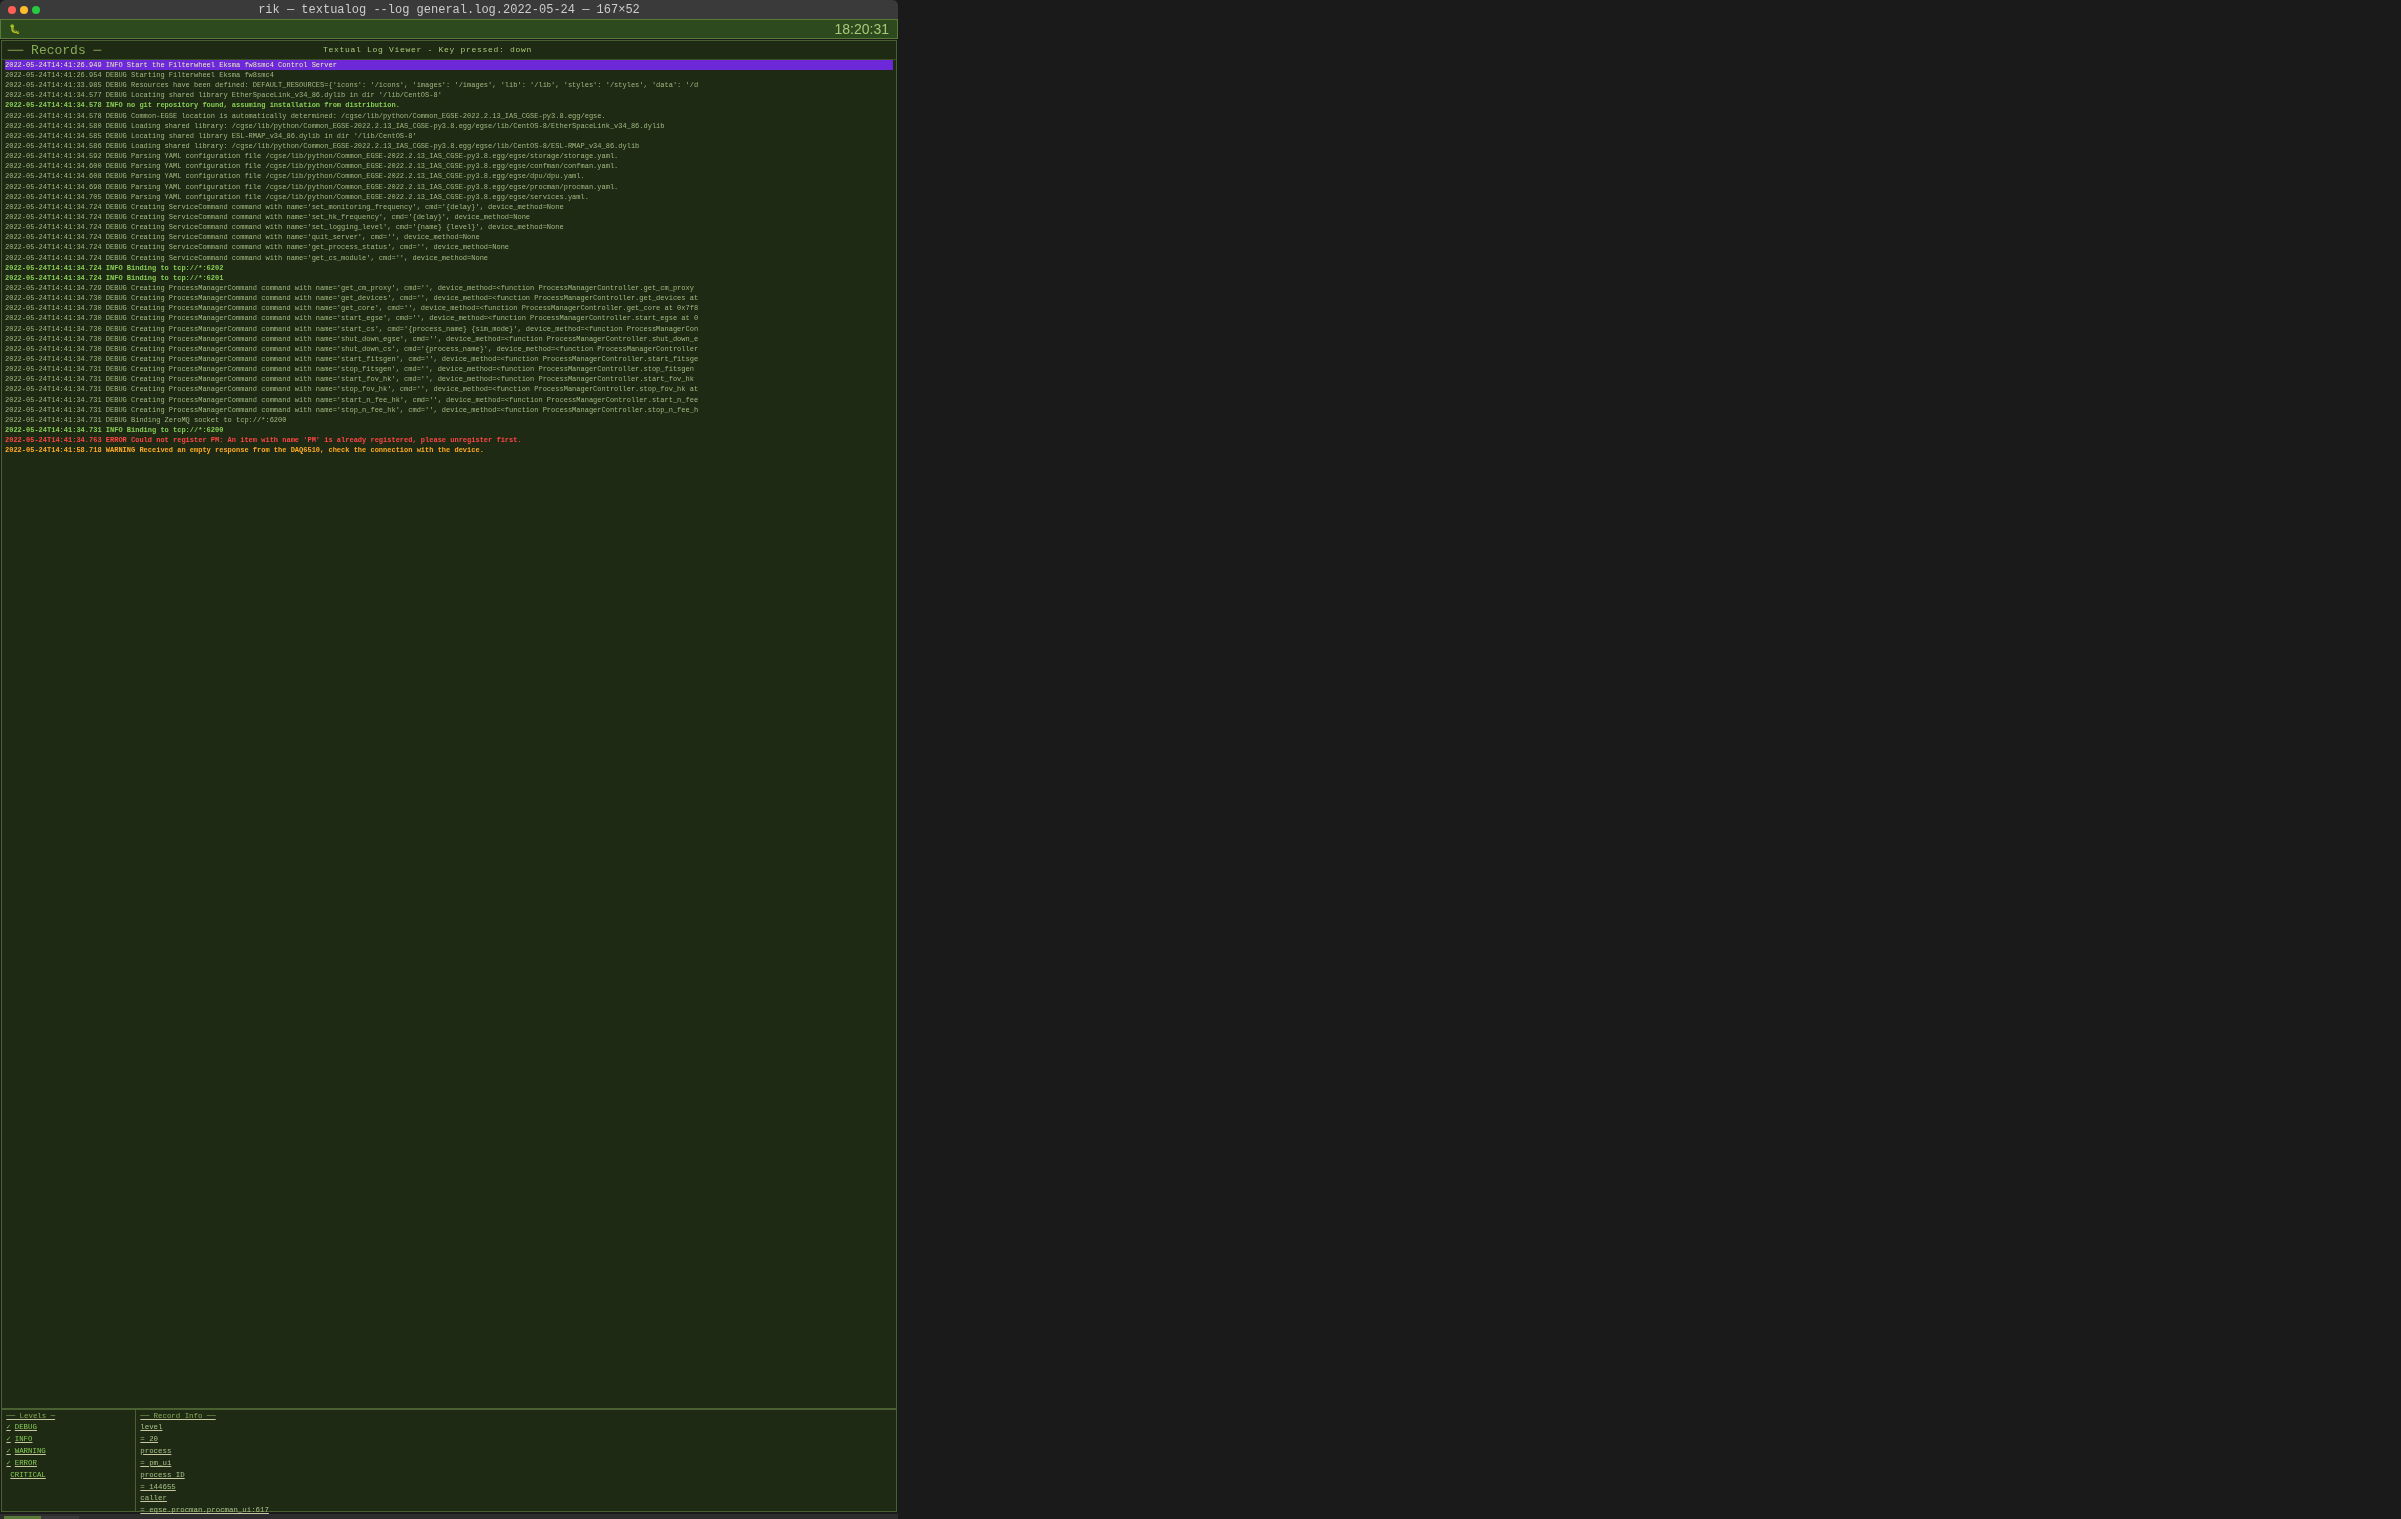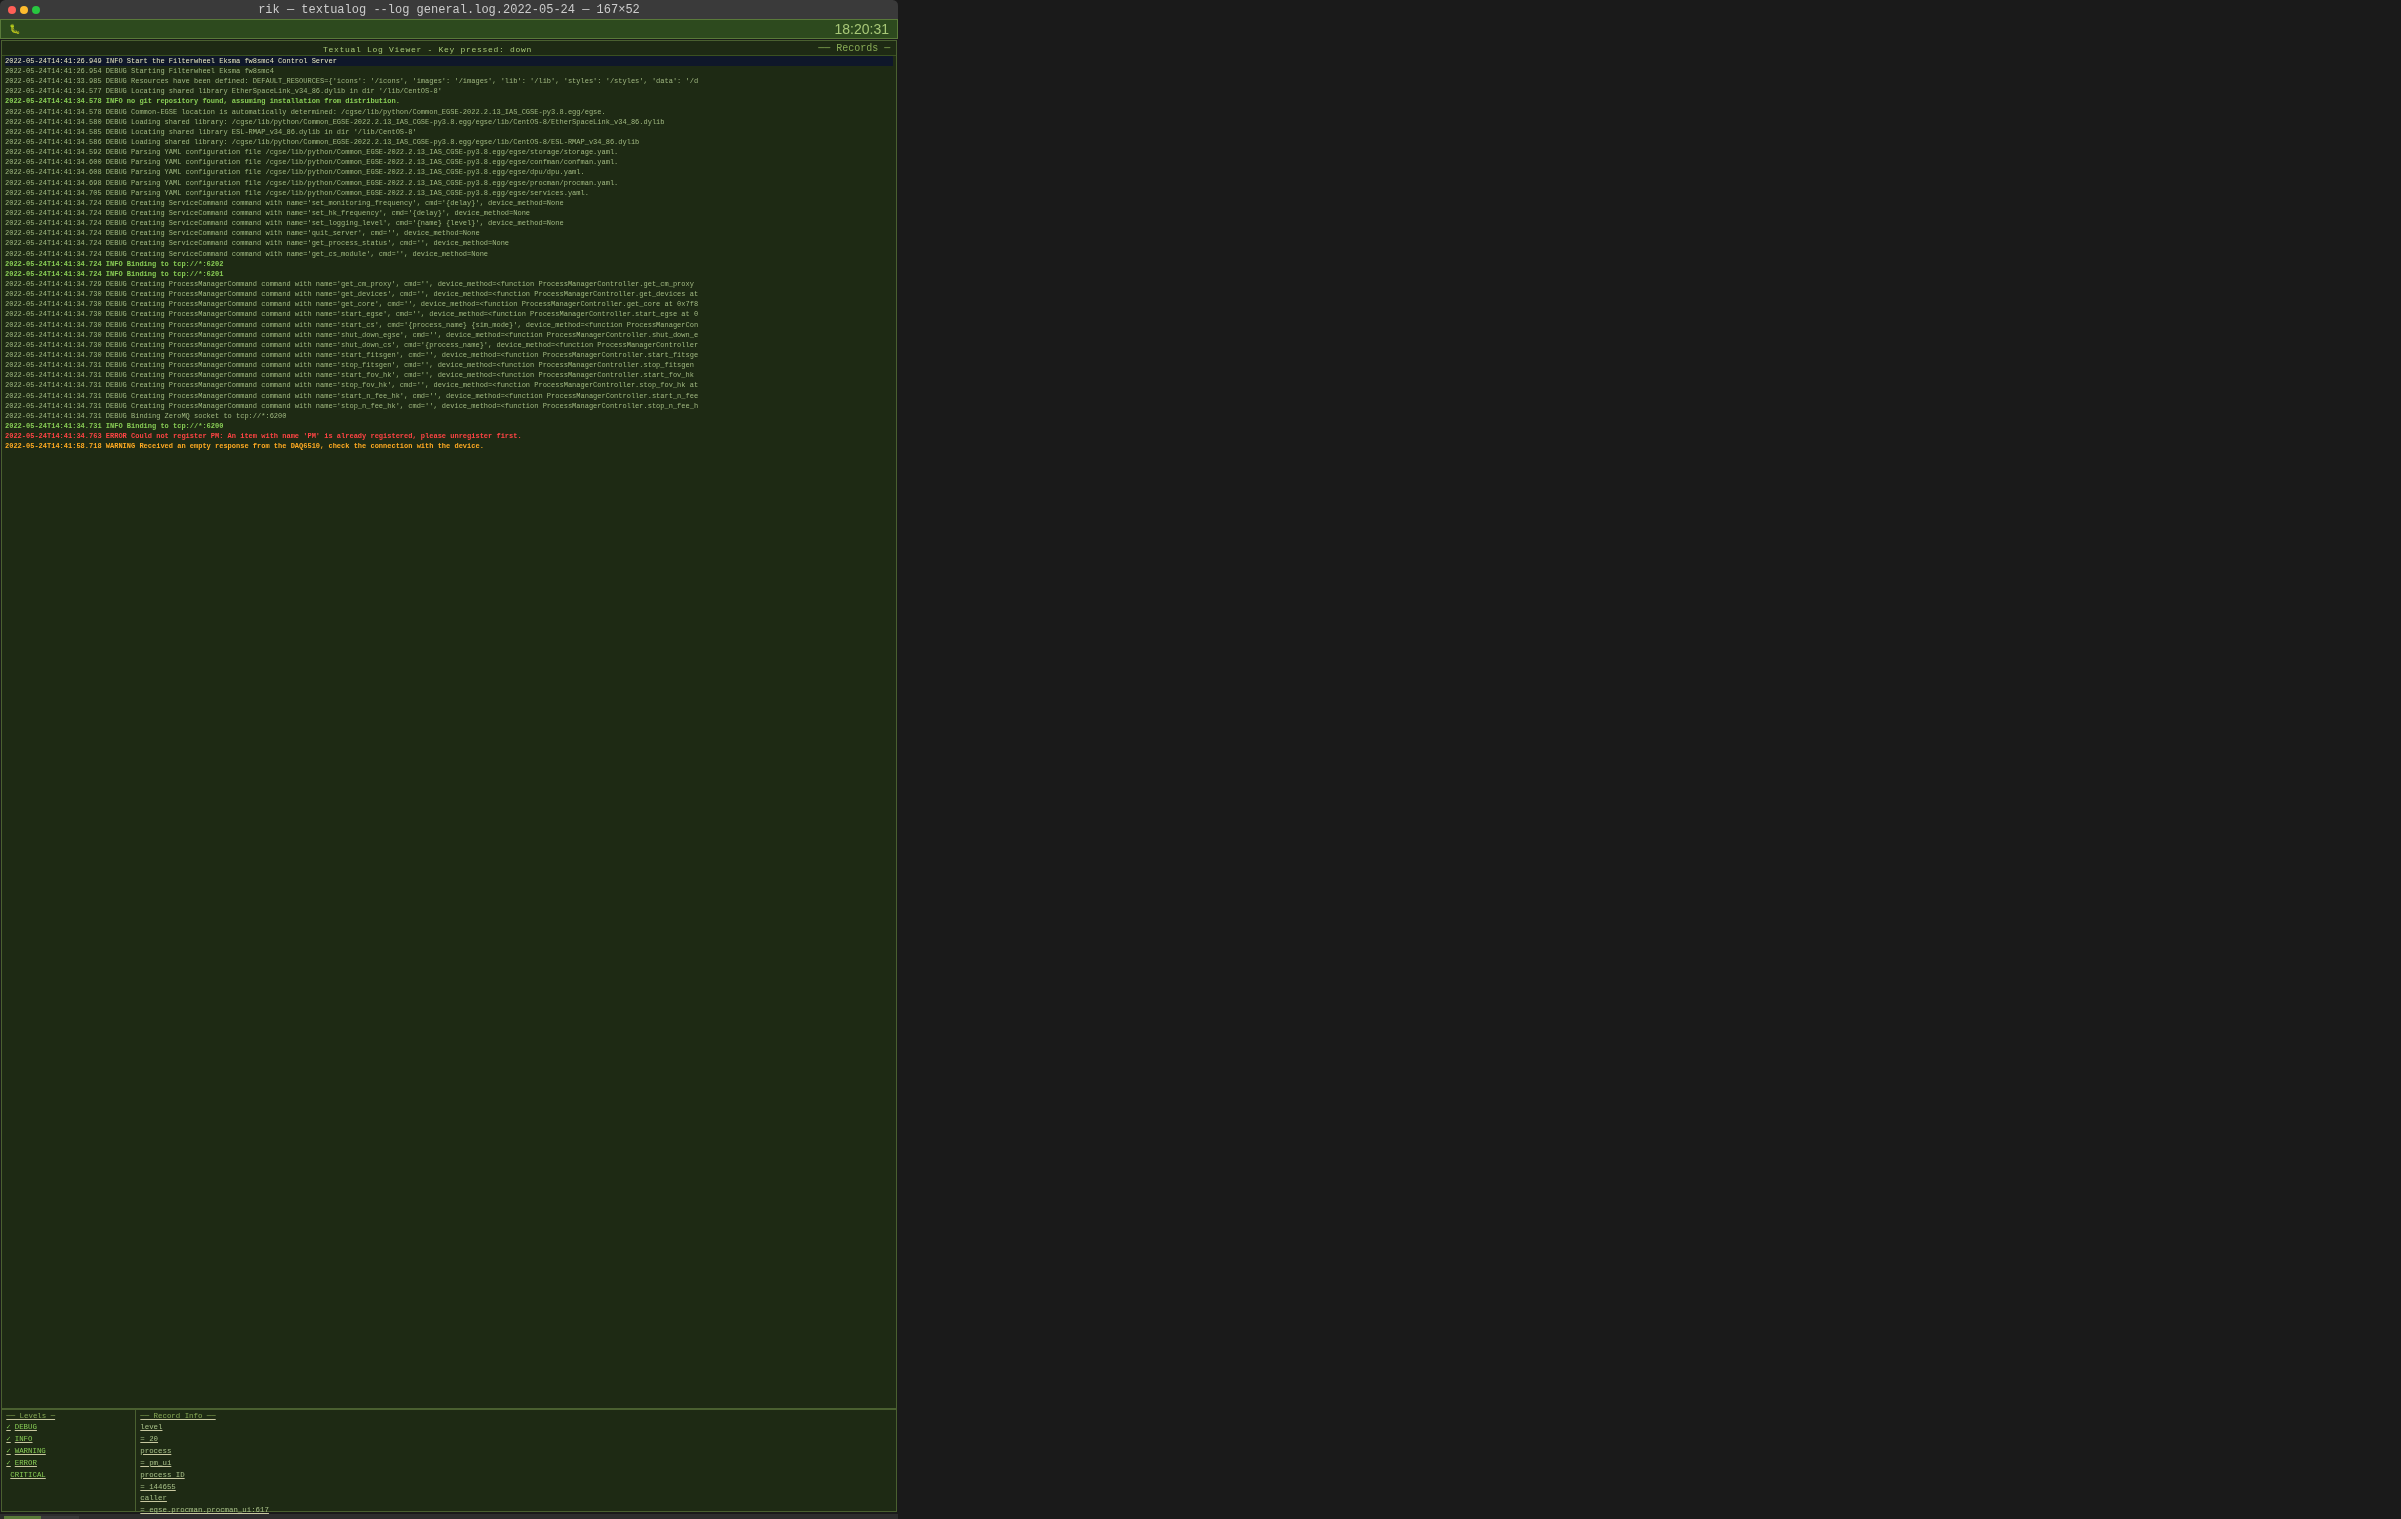--- a/index.html
+++ b/index.html
@@ -80,45 +80,44 @@
     }
 
     
     .records-section {
       flex: 1;
       overflow: hidden;
       border-bottom: 0.7px solid #4a6030;
     }
     .section-label {
       color: #88aa55;
-      font-size: 10px;
+      font-size: 13px;
       padding: 1.3px 5.4px;
       border-bottom: 0.7px solid #3a5020;
-      text-align: right;
     }
     .section-label span {
       color: #88aa55;
     }
 
     .log-container {
       overflow-y: auto;
       overflow-x: hidden;
       height: calc(100% - 12px);
       padding: 0 2.7px;
     }
 
     .log-line {
       white-space: nowrap;
       overflow: hidden;
       line-height: 1.45;
       font-size: 7px;
       color: #a8c088;
     }
     .log-line.highlighted {
-      background: #0f172a;
+      background: #6d28d9;
       color: #e8e8c0;
     }
     .log-line.info-green {
       color: #88cc55;
       font-weight: bold;
     }
     .log-line.error-red {
       color: #ff4444;
       font-weight: bold;
     }

